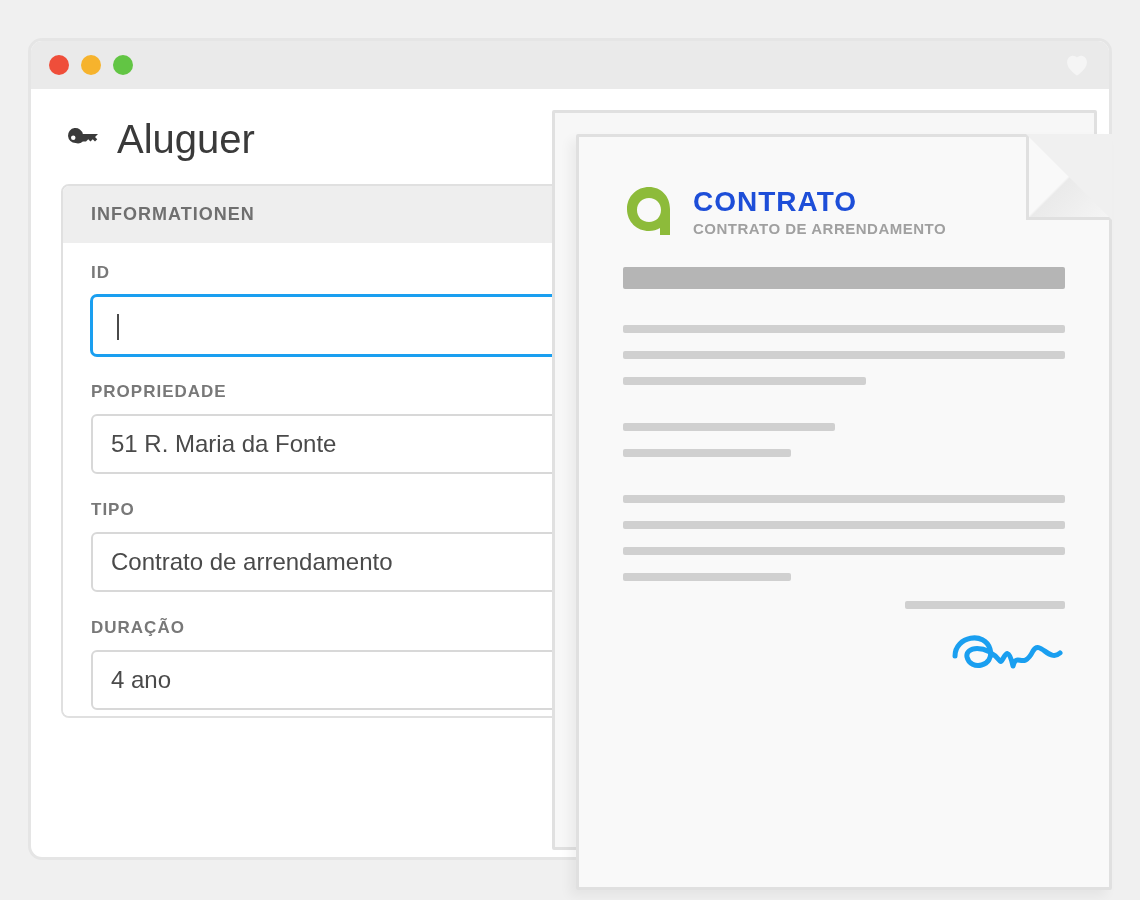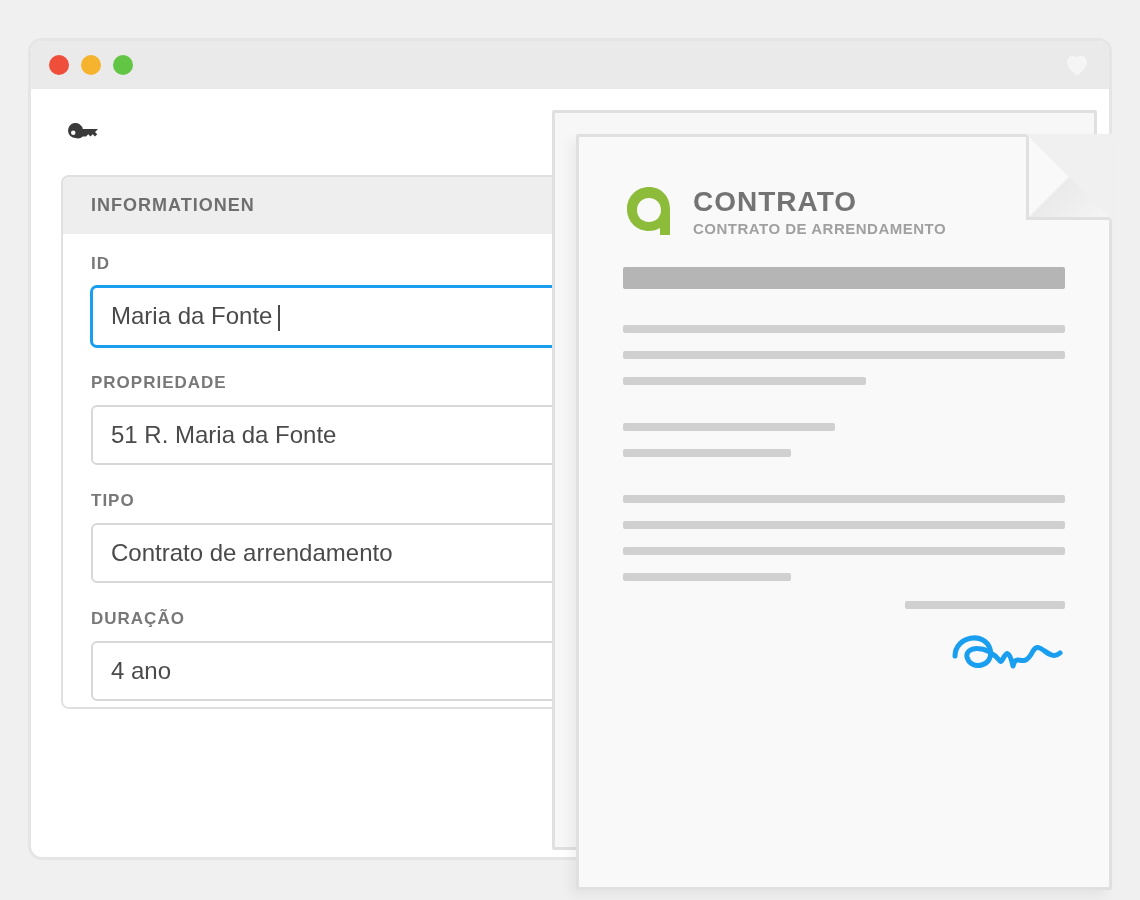--- a/index.html
+++ b/index.html
@@ -150,21 +150,21 @@
       display: flex;
       align-items: center;
       gap: 18px;
       margin-bottom: 30px;
     }
     .logo { width: 52px; height: 52px; flex-shrink: 0; }
     .doc-titles { }
     .doc-title {
       font-size: 28px;
       font-weight: 700;
-      color: #737373;
+      color: #1d4ed8;
       letter-spacing: 1px;
     }
     .doc-subtitle {
       font-size: 15px;
       font-weight: 600;
       color: #a0a0a0;
       letter-spacing: 0.5px;
       margin-top: 2px;
     }
     .bar {
@@ -208,29 +208,30 @@
           <path d="M12 21s-8.5-5.4-8.5-11.2C3.5 6.1 6 4 8.6 4c1.7 0 3 1 3.4 1.6C12.4 5 13.7 4 15.4 4 18 4 20.5 6.1 20.5 9.8 20.5 15.6 12 21 12 21z"></path>
         </svg>
     </div>
   </div>
 
   <div class="content">
     <div class="page-title">
       <svg class="key-icon" viewBox="0 0 24 24">
         <path d="M7 14a5 5 0 1 1 4.9-6H22l-2 2 1.5 1.5L20 13l-1.5-1.5L17 13l-1.5-1.5L14 13l-2.1-.0A5 5 0 0 1 7 14zm-1.5-5a1.5 1.5 0 1 0 0 3 1.5 1.5 0 0 0 0-3z"></path>
       </svg>
+      <span>Aluguer</span>
     </div>
 
     <div class="form-box">
       <div class="section-header">INFORMATIONEN</div>
 
       <div class="field-group">
         <div class="field-label">ID</div>
         <div class="field-input focused">
-          <span>Maria da Fonte</span><span class="cursor-bar"></span>
+          <span class="cursor-bar"></span>
         </div>
       </div>
 
       <div class="field-group">
         <div class="field-label">PROPRIEDADE</div>
         <div class="field-input">
           <span>51 R. Maria da Fonte</span>
         </div>
       </div>
 

